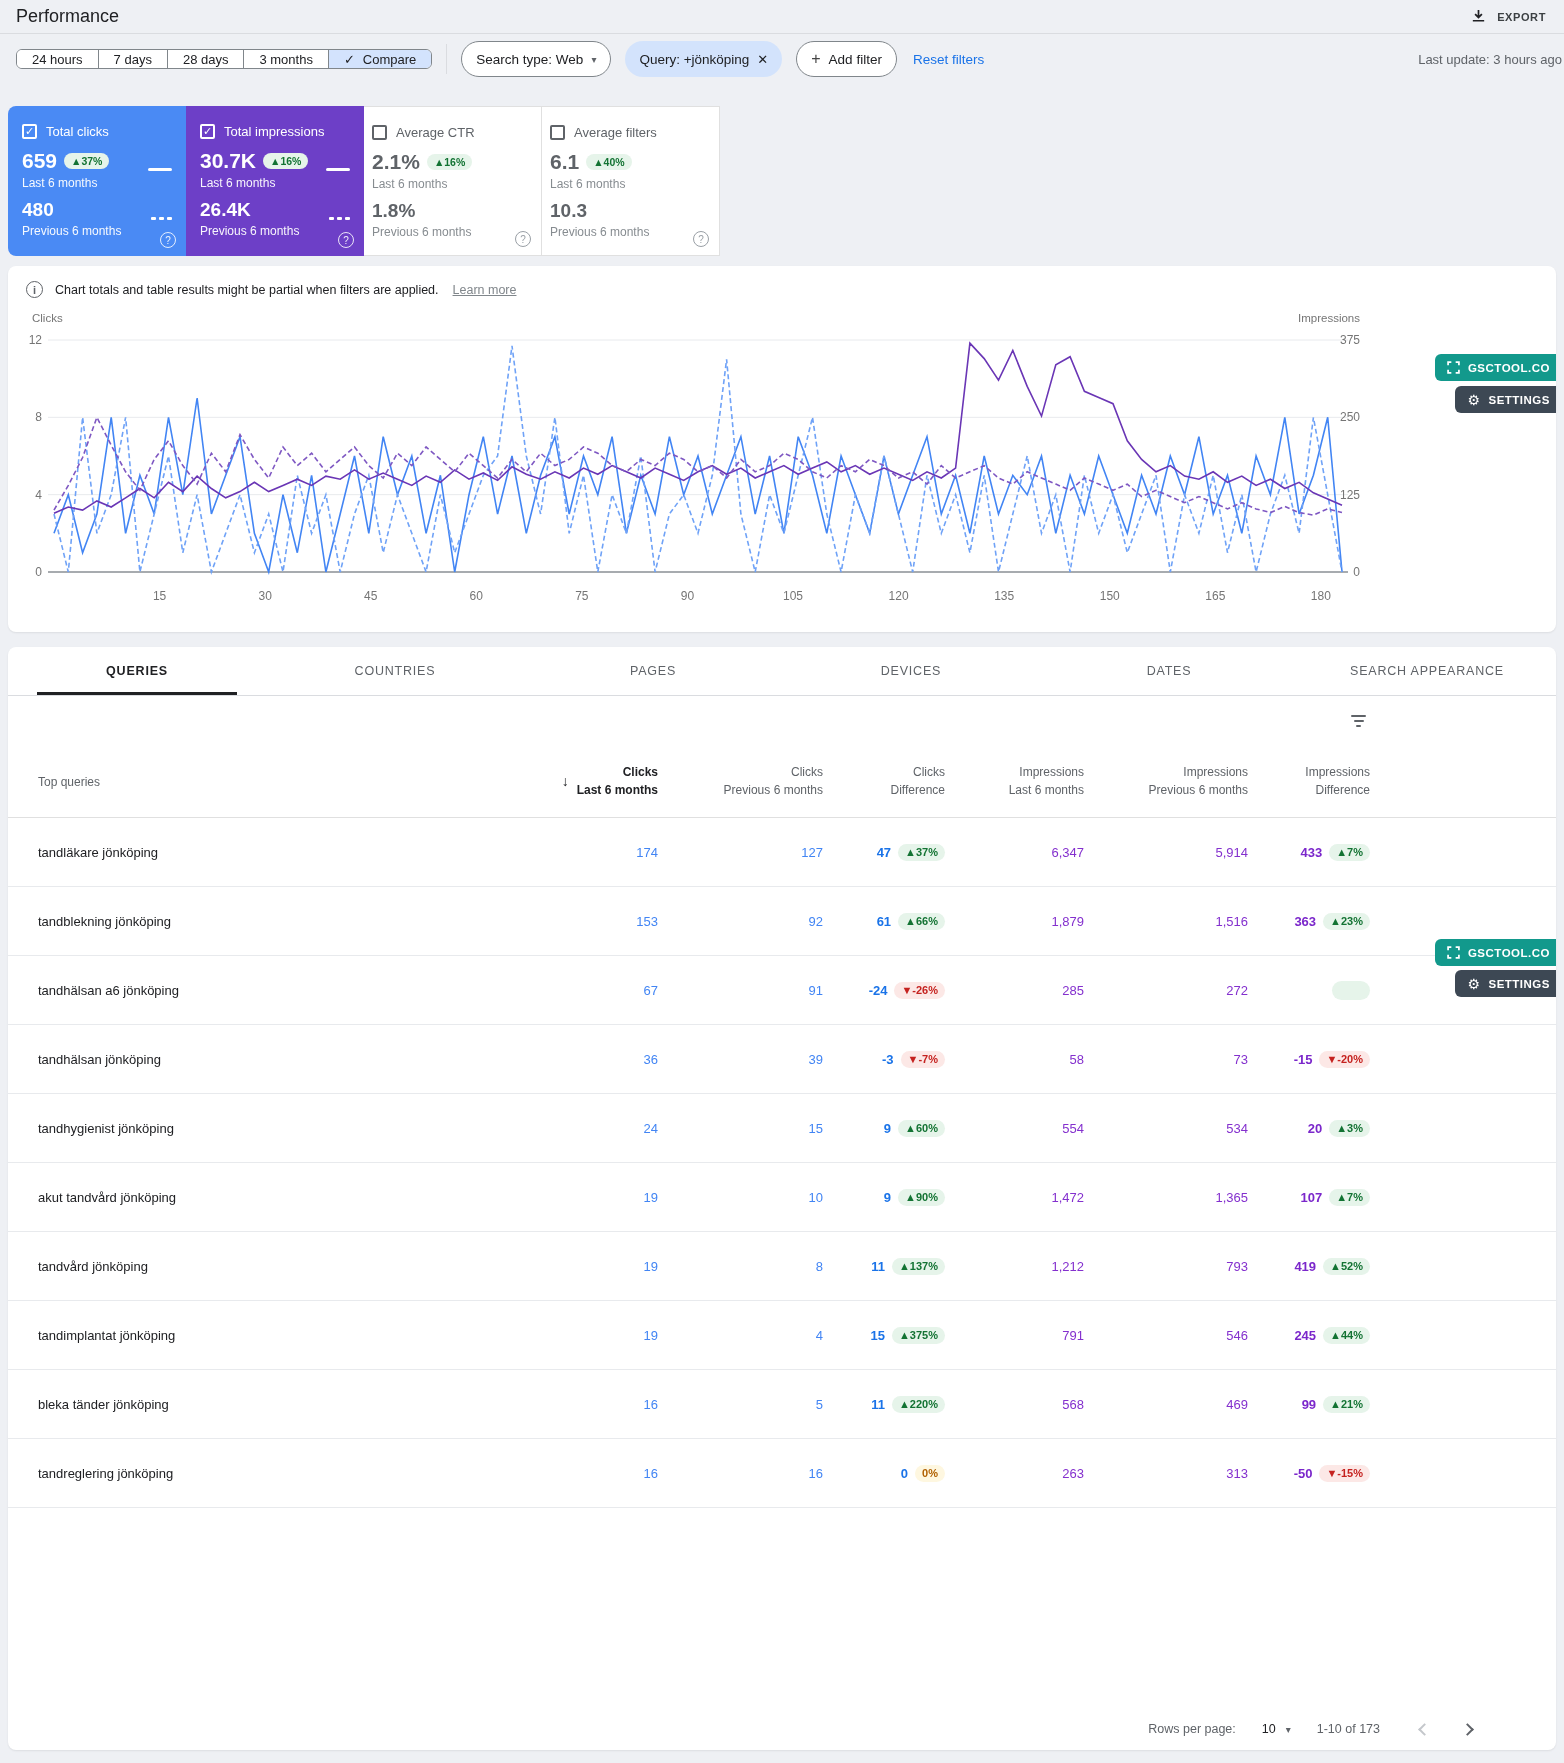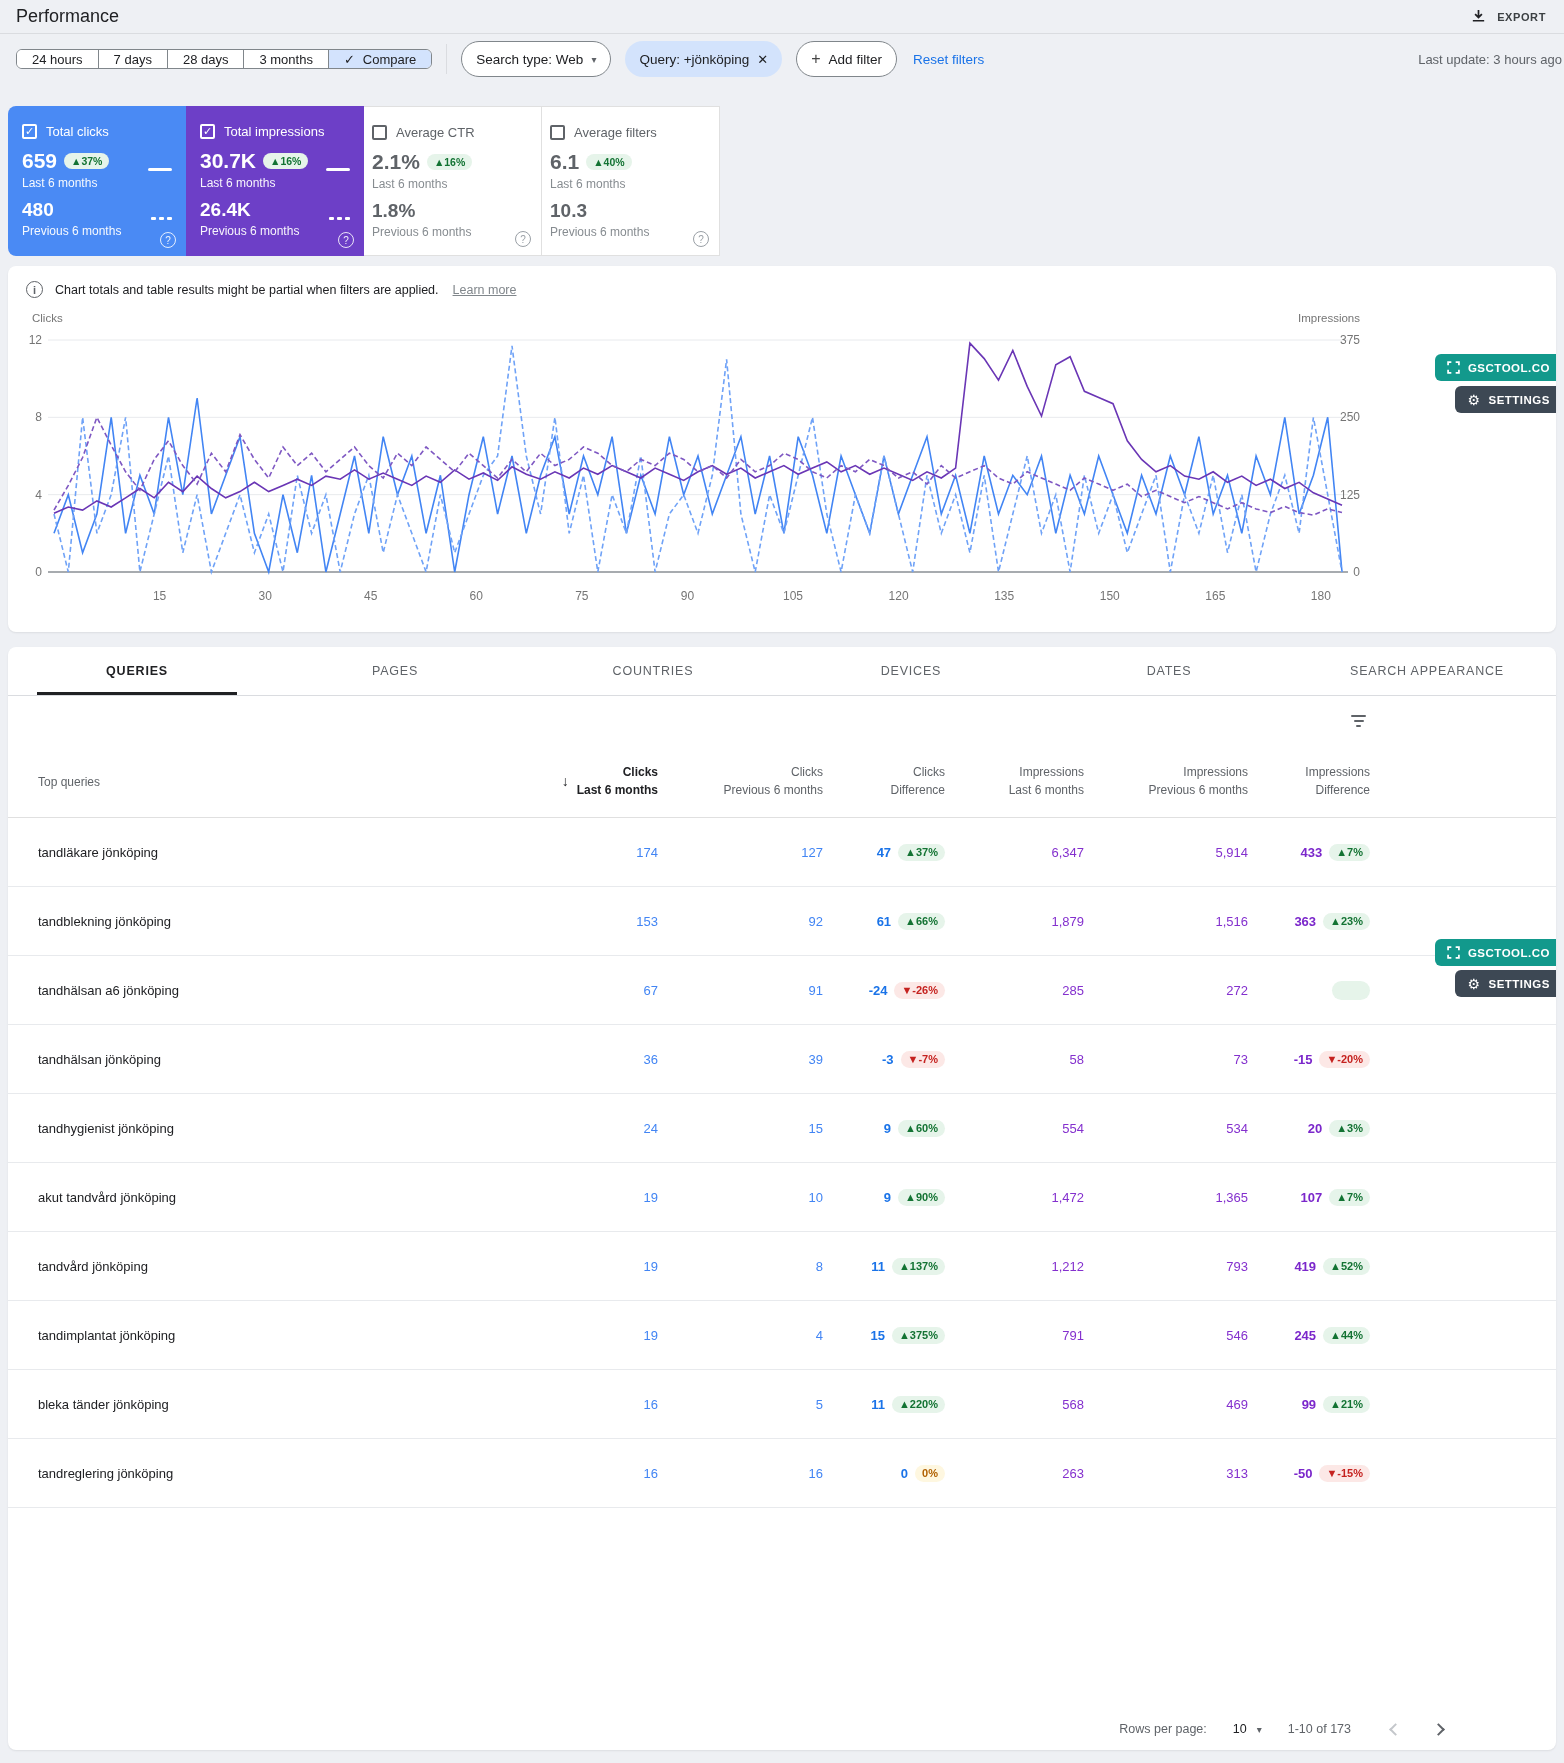--- a/index.html
+++ b/index.html
@@ -104,21 +104,21 @@
   .dval { font-size:13px; font-weight:700; }
   .dval.blue-b { color:var(--value-blue-bold,#1a73e8); }
   .dval.purple-b { color:var(--value-purple-bold,#7b27cb); }
   .badge { font-size:11px; font-weight:700; padding:2.5px 7px; border-radius:10px; white-space:nowrap; }
   .badge.up { background:var(--badge-green-bg,#e6f4ea); color:var(--badge-green-text,#137333); }
   .badge.down { background:var(--badge-red-bg,#fce8e6); color:var(--badge-red-text,#c5221f); }
   .badge.flat { background:var(--badge-amber-bg,#fef7e0); color:var(--badge-amber-text,#b06000); }
   .badge.covered { width:38px; height:19px; padding:0; }
   .table-spacer { height:200px; }
   .tfooter { height:42px; display:flex; align-items:center; justify-content:flex-end; gap:26px;
-    padding-right:113px; font-size:12.5px; color:#5f6368; }
+    padding-right:84px; font-size:12.5px; color:#5f6368; }
   .rpp-value { display:flex; align-items:center; gap:10px; color:#202124; cursor:pointer; }
   .pager { display:flex; gap:34px; margin-left:14px; }
   .chev { width:9px; height:9px; border-left:2px solid #5f6368; border-bottom:2px solid #5f6368; cursor:pointer; }
   .chev.prev { transform:rotate(45deg); border-color:#c4c7cb; }
   .chev.next { transform:rotate(-135deg); }
 </style>
 </head>
 <body>
 
 <div class="page">
@@ -301,22 +301,22 @@
     </div>
     <div class="ov-btn ov-slate ov-settings">
       <span class="gear">⚙</span>
       <span>SETTINGS</span>
     </div>
   </div>
 
   <div class="panel table-panel">
     <div class="tabs" id="tabs-row">
         <div class="tab active">QUERIES</div>
+        <div class="tab">COUNTRIES</div>
         <div class="tab">PAGES</div>
-        <div class="tab">COUNTRIES</div>
         <div class="tab">DEVICES</div>
         <div class="tab">DATES</div>
         <div class="tab">SEARCH APPEARANCE</div>
       </div>
     <div class="toolbar">
       <span class="filter-icon">
           <i></i>
           <i></i>
           <i></i>
         </span>

